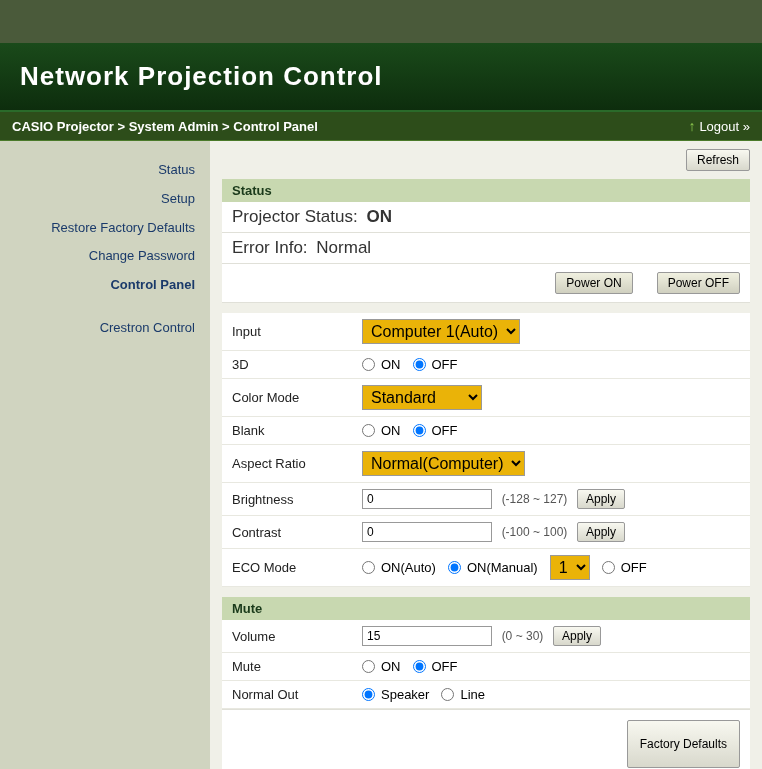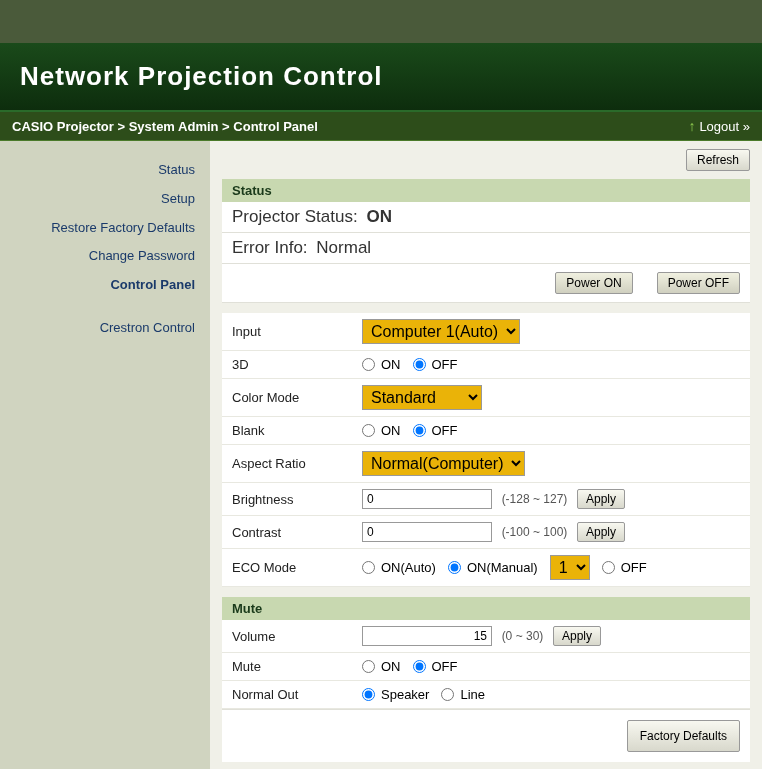--- a/index.html
+++ b/index.html
@@ -152,21 +152,21 @@
       cursor: pointer;
       border-radius: 2px;
     }
     .apply-btn {
       padding: 2px 8px;
       font-size: 12px;
     }
     .power-on-btn { background: linear-gradient(180deg, #f0f0e0 0%, #d0d0c0 100%); }
     .power-off-btn { background: linear-gradient(180deg, #f0f0e0 0%, #d0d0c0 100%); }
     .factory-defaults-btn {
-      padding: 8px 12px;
+      padding: 16px 12px;
     }
 
     
     input[type="text"] {
       border: 1px solid #999;
       padding: 2px 4px;
       font-size: 12px;
       background: #fff;
     }
     select {
@@ -371,21 +371,21 @@
     </div>
 
     <div class="image-section" style="margin-top:10px;">
       <div class="section-header">Mute</div>
       <table class="form-table">
 
         <tbody>
             <tr>
           <td class="row-label">Volume</td>
           <td>
-            <input type="text" value="15" style="width: 130px; text-align: right;">
+            <input type="text" value="15" style="width: 130px;">
             <span class="range-text">(0 ~ 30)</span>
             <button class="apply-btn">Apply</button>
           </td>
         </tr>
 
         <tr>
           <td class="row-label">Mute</td>
           <td>
             <div class="radio-group">
               <label class="radio-label">

